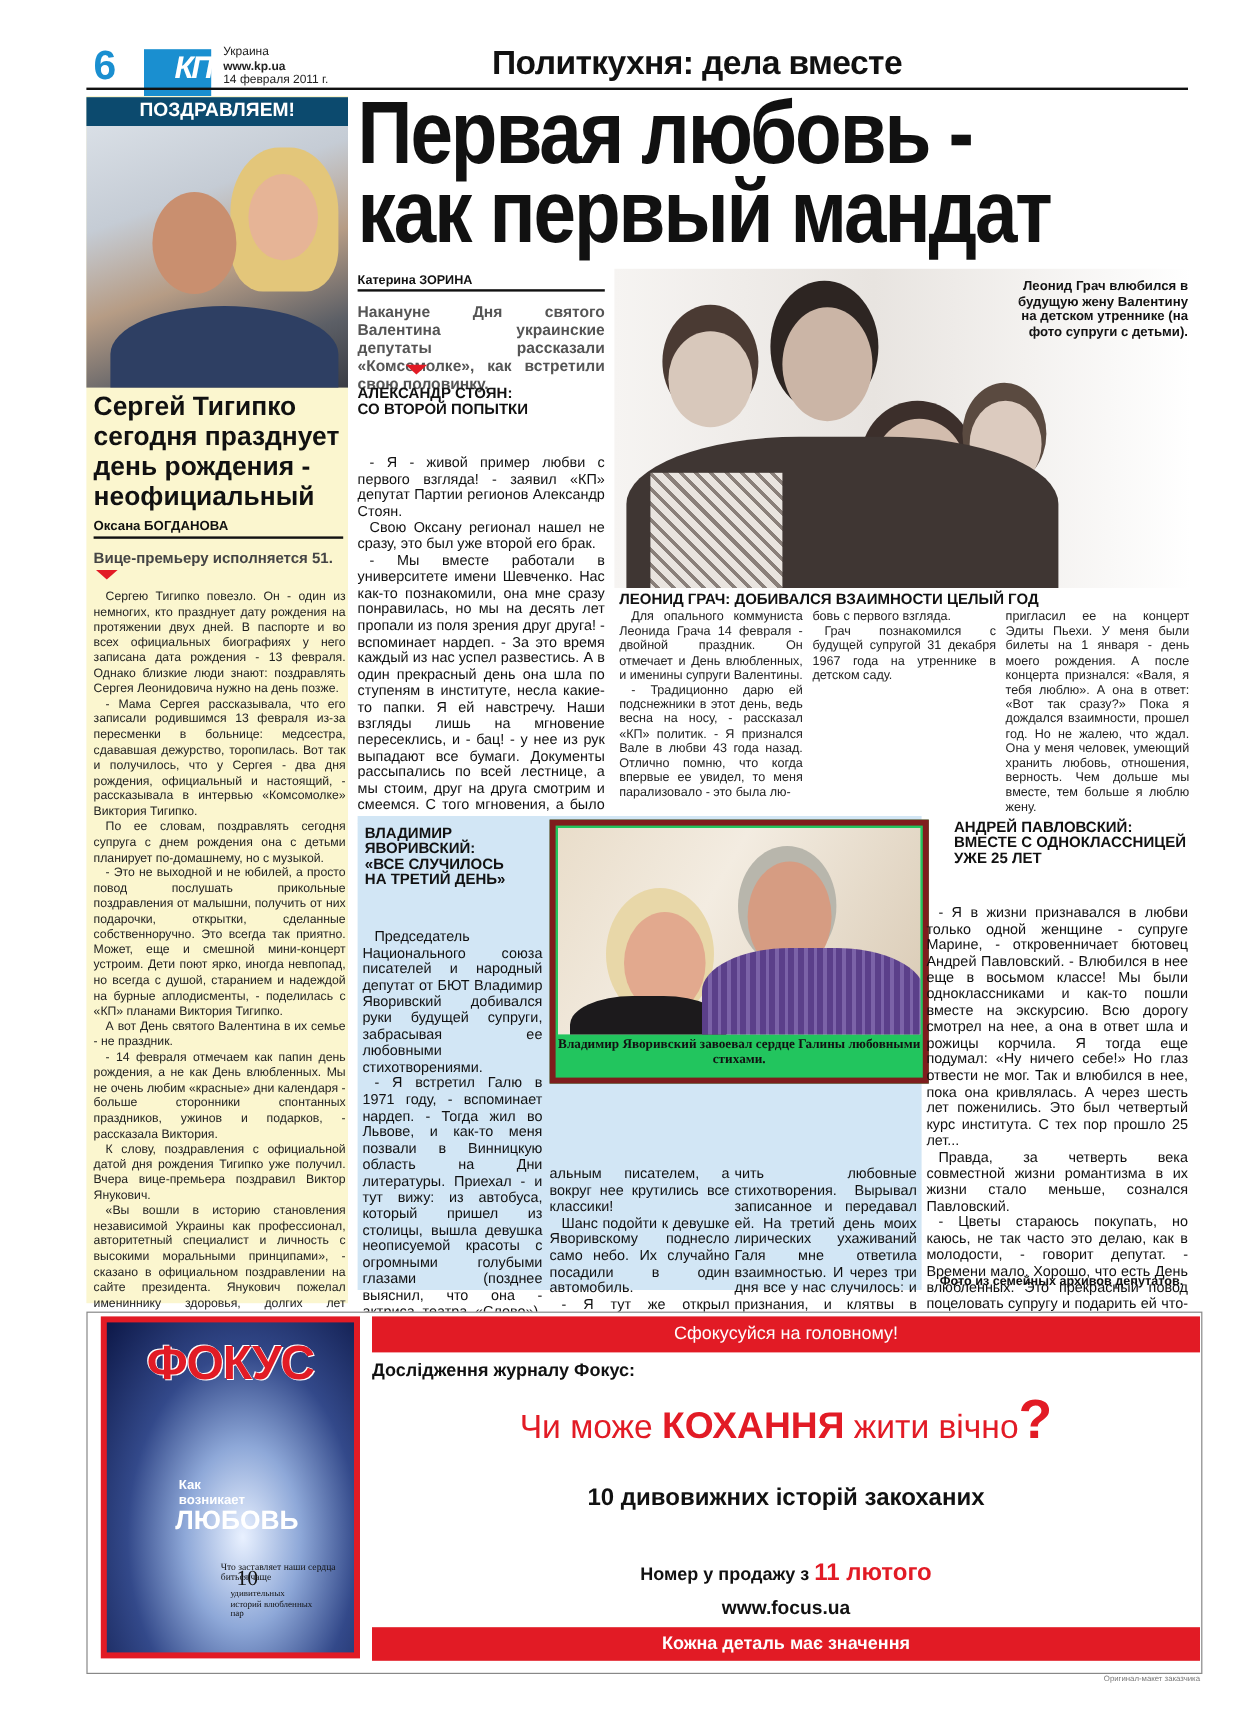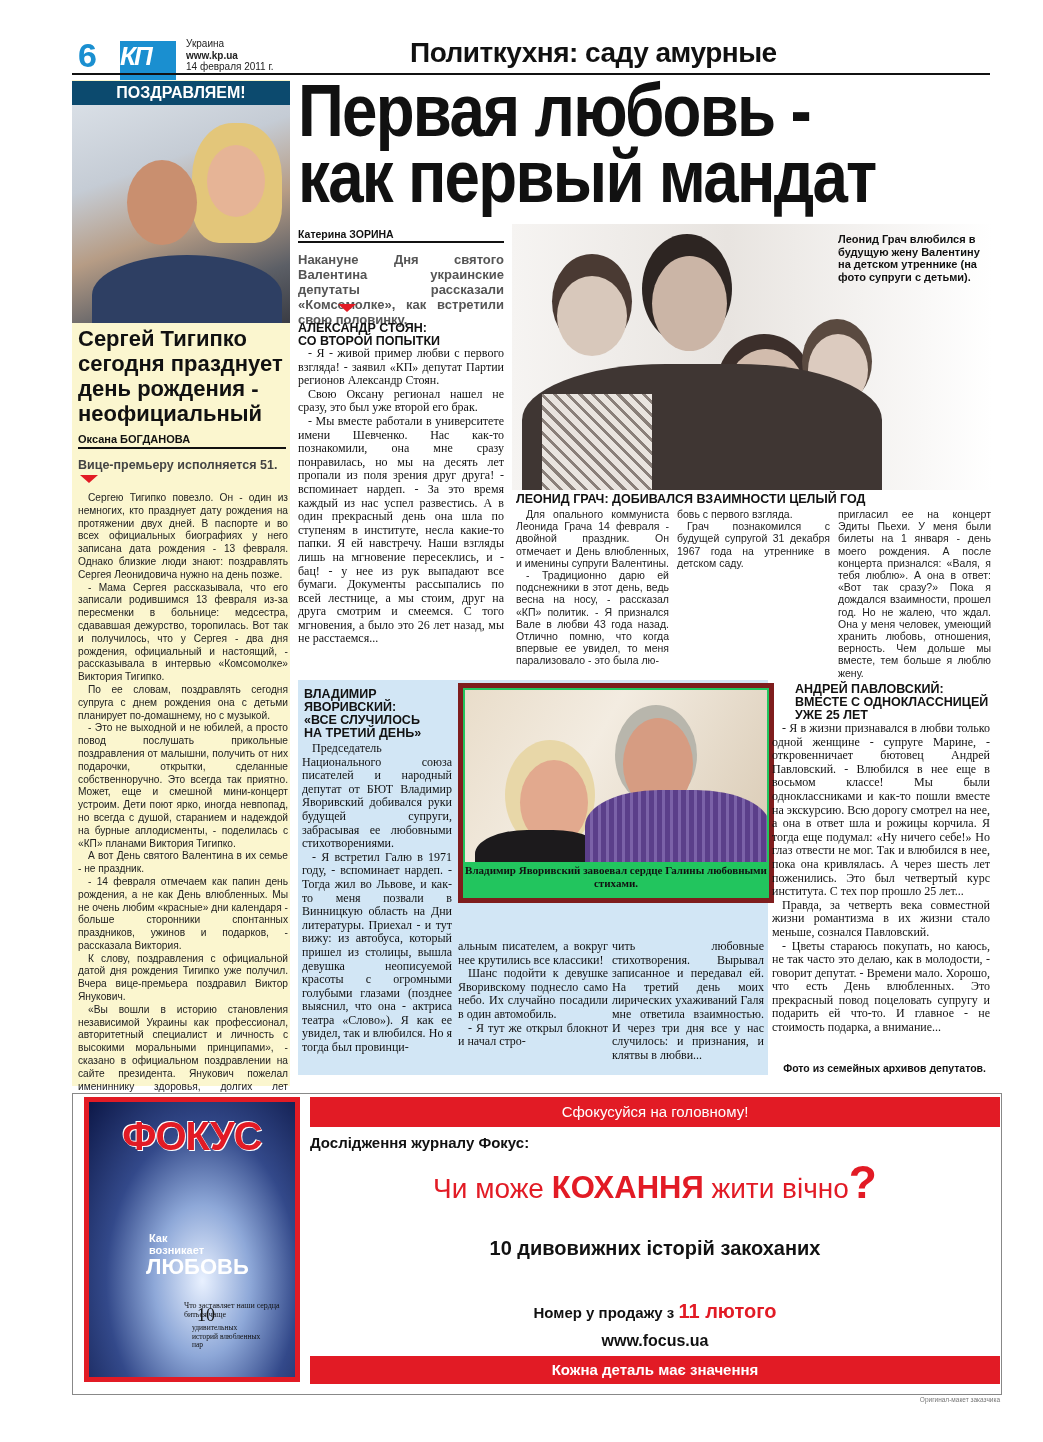--- a/index.html
+++ b/index.html
@@ -1,26 +1,26 @@
 <!DOCTYPE html>
 <html><head>
 <meta charset="utf-8">
 <style>
   html,body{margin:0;padding:0;background:#fff;}
   body{width:1043px;height:1442px;position:relative;overflow:hidden;font-family:"Liberation Sans",sans-serif;color:#111;}
   .abs{position:absolute;}
-  .serif{font-family:Liberation Serif, serif;}
+  .serif{font-family:Liberation Sans, sans-serif;margin-top:32px;}
   .cond{font-family:"Liberation Sans Narrow","Liberation Sans",sans-serif;}
   p{margin:0;}
   .justify{text-align:justify;}
   .indent{text-indent:10px;}
 
   
   #page-num{left:78px;top:36px;font-size:34px;font-weight:bold;color:#1a8fd0;letter-spacing:-1px;}
-  #logo{left:120px;top:41px;width:56px;height:44px;background:#1a8fd0;color:#fff;font-weight:bold;font-style:italic;font-size:26px;text-align:left;line-height:30px;letter-spacing:-2px;}
+  #logo{left:120px;top:41px;width:56px;height:44px;background:#1a8fd0;color:#fff;font-weight:bold;font-style:italic;font-size:26px;text-align:right;line-height:30px;letter-spacing:-2px;}
   #masthead-info{left:186px;top:38px;font-size:10px;line-height:11.5px;color:#222;}
   #masthead-info .url{font-weight:bold;}
   #rubric{left:410px;top:37px;font-size:28px;font-weight:bold;color:#111;letter-spacing:-0.5px;}
   #header-rule{left:72px;top:73px;width:918px;height:2px;background:#111;}
 
   
   #sidebar{left:72px;top:80px;width:218px;height:1006px;background:#fbf6cf;}
   #congrats-banner{left:72px;top:81px;width:218px;height:24px;background:#0c4a6e;color:#fff;font-weight:bold;font-size:16px;text-align:center;line-height:24px;}
   #tigipko-photo{left:72px;top:105px;width:218px;height:218px;background:linear-gradient(160deg,#d9dfe6 0%,#c5ccd5 30%,#b69c85 55%,#5c5f66 80%,#3a3c44 100%);overflow:hidden;}
   #tigipko-photo .face1{position:absolute;left:55px;top:55px;width:70px;height:85px;border-radius:50%;background:#c98f6f;}
@@ -40,21 +40,21 @@
   #intro{left:298px;top:252px;width:206px;font-size:13px;line-height:15px;font-weight:bold;color:#555;}
   #intro-tri{left:338px;top:304px;}
 
   
   #stoyan-h{left:298px;top:322px;width:210px;font-size:12.5px;font-weight:bold;line-height:13px;}
   #stoyan-body{left:298px;top:347px;width:206px;font-size:12px;line-height:13.6px;}
 
   
   #grach-photo{left:512px;top:224px;width:480px;height:266px;background:linear-gradient(90deg,#f6f4f2 0%,#e8e4e0 45%,#fff 100%);overflow:hidden;}
   #grach-photo .p{position:absolute;border-radius:50%;}
-  #grach-caption{left:838px;top:233px;width:152px;font-size:11px;line-height:12.5px;font-weight:bold;text-align:left;}
+  #grach-caption{left:838px;top:233px;width:152px;font-size:11px;line-height:12.5px;font-weight:bold;text-align:right;}
   #grach-h{left:516px;top:492px;width:480px;font-size:12.5px;font-weight:bold;}
   #grach-col1,#grach-col2,#grach-col3{top:508px;width:153px;font-size:10.5px;line-height:12.2px;color:#222;}
   #grach-col1{left:516px;}
   #grach-col2{left:677px;}
   #grach-col3{left:838px;}
 
   
   #yav-box{left:298px;top:680px;width:470px;height:395px;background:#d2e6f5;}
   #yav-h{left:304px;top:688px;width:150px;font-size:12.5px;line-height:13px;font-weight:bold;}
   #yav-col1{left:302px;top:742px;width:150px;font-size:12px;line-height:13.6px;}
@@ -95,21 +95,21 @@
 </head>
 <body>
 
 <div class="abs" id="page-num">6</div>
 <div class="abs" id="logo">КП</div>
 <div class="abs" id="masthead-info">
   <div>Украина</div>
   <div class="url">www.kp.ua</div>
   <div>14 февраля 2011 г.</div>
 </div>
-<div class="abs" id="rubric">Политкухня: саду амурные</div>
+<div class="abs" id="rubric">Политкухня: дела вместе</div>
 <div class="abs" id="header-rule"></div>
 
 <div class="abs" id="sidebar"></div>
 <div class="abs" id="congrats-banner">ПОЗДРАВЛЯЕМ!</div>
 <div class="abs" id="tigipko-photo">
   <div class="hair2"></div>
     <div class="face2"></div>
     <div class="face1"></div>
     <div class="shirt"></div>
 </div>

